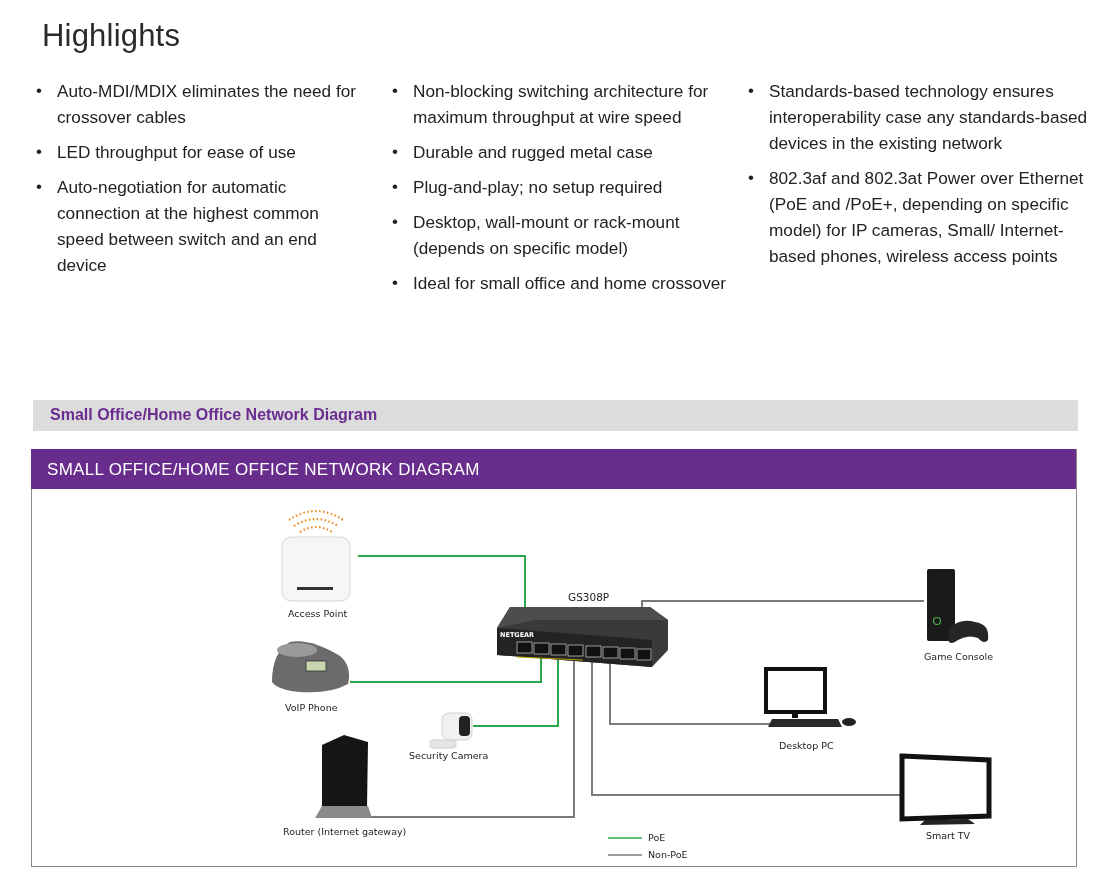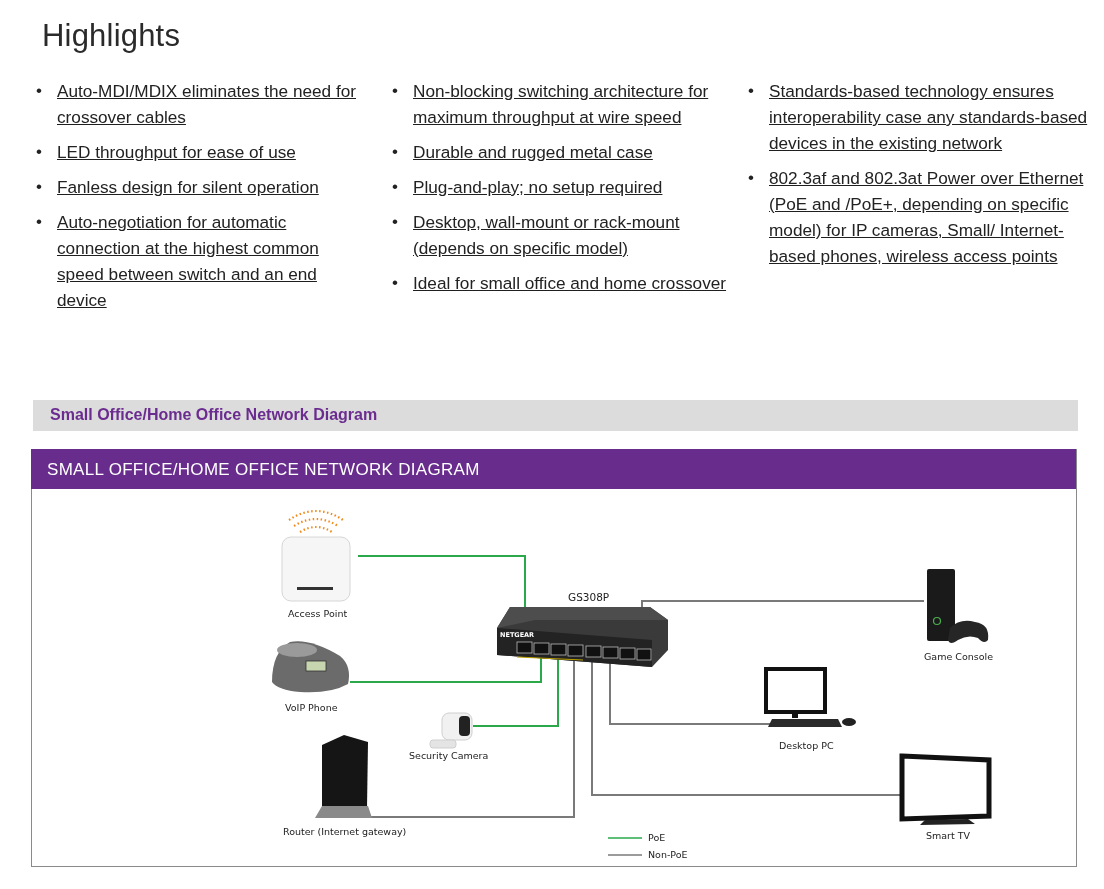--- a/index.html
+++ b/index.html
@@ -1,20 +1,20 @@
 <!DOCTYPE html>
 <html><head>
 <meta charset="utf-8">
 <style>
   html, body { margin:0; padding:0; background:#ffffff; }
   body { width:1104px; height:889px; position:relative; overflow:hidden;
          font-family:"Liberation Sans", sans-serif; color:#1f1f1f; }
   .title { position:absolute; left:32px; top:8px; font-size:31px; font-weight:normal; color:#2a2a2a; margin:10px; letter-spacing:0.2px; }
   .col { position:absolute; top:78px; width:330px; }
-  .col ul { list-style:none; margin:0; padding:0;text-decoration:underline; }
+  .col ul { list-style:none; margin:0; padding:0; }
   .col li { position:relative; padding-left:21px; font-size:17.2px; line-height:26px; margin-bottom:9px; color:#222; }
   .col li::before { content:"\2022"; position:absolute; left:0; top:0; font-size:17px; color:#222; }
   #col1 { left:36px; }
   #col2 { left:392px; width:340px; }
   #col3 { left:748px; width:340px; }
   .gray-bar { position:absolute; left:33px; top:400px; width:1045px; height:31px; background:#dcdcdc; }
   .gray-bar span { position:absolute; left:17px; top:6px; font-size:16px; font-weight:bold; color:#6b2c8f; }
   .diagram-box { position:absolute; left:31px; top:449px; width:1044px; height:417px; border:1px solid #8a8a8a; border-top:none; background:#fff; }
   .diagram-header { position:absolute; left:31px; top:449px; width:1045px; height:40px; background:#682c8c; }
   .diagram-header span { position:absolute; left:16px; top:11px; font-size:17px; color:#fff; letter-spacing:0.3px; }
@@ -23,21 +23,20 @@
 </style>
 </head>
 <body>
 
 <h1 class="title">Highlights</h1>
 
 <div class="col" id="col1">
   <ul>
     <li>Auto-MDI/MDIX eliminates the need for crossover cables</li>
     <li>LED throughput for ease of use</li>
-    <li>Fanless design for silent operation</li>
     <li>Auto-negotiation for automatic connection at the highest common speed between switch and an end device</li>
   </ul>
 </div>
 <div class="col" id="col2">
   <ul>
     <li>Non-blocking switching architecture for maximum throughput at wire speed</li>
     <li>Durable and rugged metal case</li>
     <li>Plug-and-play; no setup required</li>
     <li>Desktop, wall-mount or rack-mount (depends on specific model)</li>
     <li>Ideal for small office and home crossover</li>

